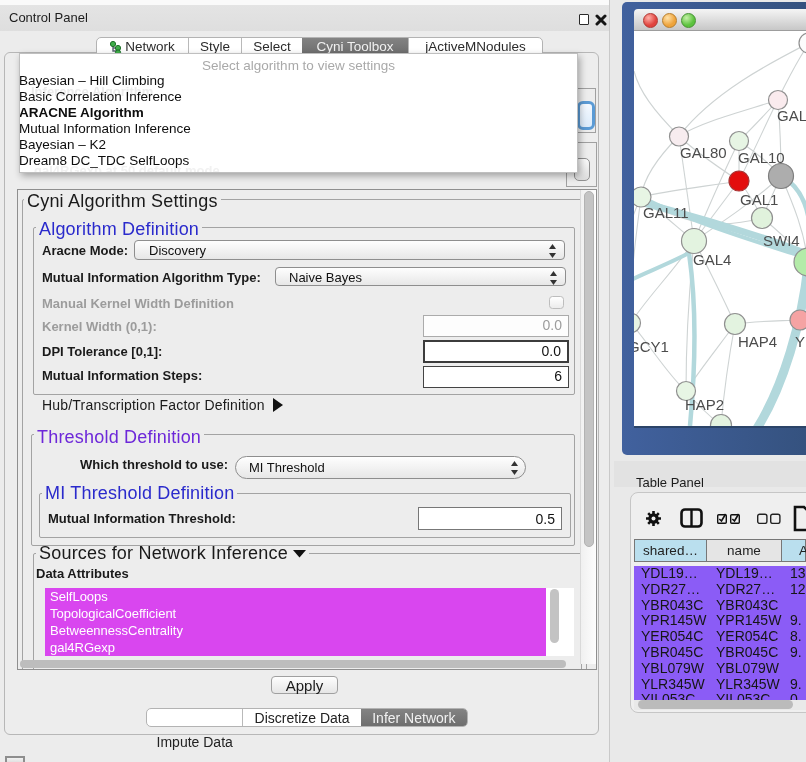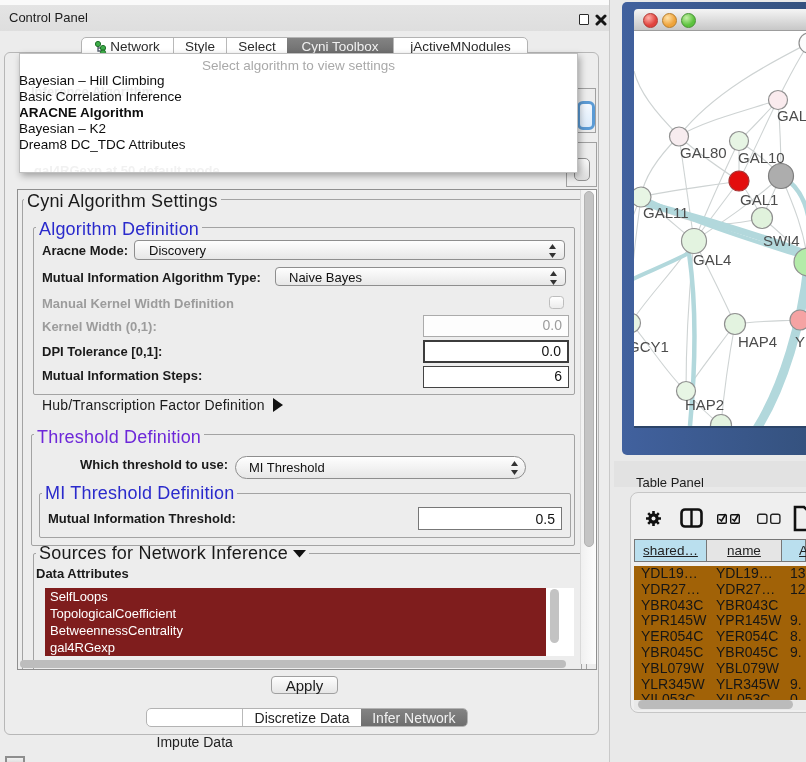--- a/index.html
+++ b/index.html
@@ -8,21 +8,21 @@
 #app{position:relative;width:806px;height:762px;overflow:hidden;}
 
 #cp{left:0;top:0;width:610px;height:762px;background:#ececec;border-right:1px solid #c9c9c9;box-sizing:border-box;}
 #cp-topstrip{left:0;top:0;width:609px;height:5px;background:#fafafa;}
 #cp-title{left:0;top:5px;width:609px;height:26px;background:linear-gradient(#e4e4e4,#dedede);}
 #cp-title .t{position:absolute;left:9px;top:0;line-height:26px;font-size:13px;color:#1c1c1c;}
 #float-ico{left:579px;top:14px;width:8px;height:9px;border:1.6px solid #2a2a2a;border-radius:1px;background:#fff;}
 
 #panel{left:4px;top:52px;width:595px;height:683px;border:1px solid #b7b7b7;border-radius:6px;background:#ededed;box-sizing:border-box;}
 
-#tabs{left:81px;top:37px;width:445px;height:16px;background:#fff;border:1px solid #b3b3b3;border-radius:5px 5px 0 0;display:flex;font-size:13.5px;color:#2b2b2b;}
+#tabs{left:96px;top:37px;width:445px;height:16px;background:#fff;border:1px solid #b3b3b3;border-radius:5px 5px 0 0;display:flex;font-size:13.5px;color:#2b2b2b;}
 #tabs .tab{height:16px;line-height:17px;text-align:center;border-left:1px solid #b9b9b9;box-sizing:border-box;}
 #tabs .tab:first-child{border-left:none;}
 #tabs .sel{background:linear-gradient(#838383,#6e6e6e);color:#f1f1f1;border-left:none;}
 
 #pane{left:17px;top:189px;width:580px;height:481px;border:1px solid #8f8f8f;box-sizing:border-box;background:#ededed;overflow:hidden;}
 .grp{position:absolute;border:1px solid #a3a3a3;border-radius:2px;}
 .gtitle{position:absolute;background:#ededed;padding:0 3px;font-size:18px;line-height:15px;letter-spacing:0.2px;white-space:nowrap;}
 .lbl{position:absolute;font-size:13px;font-weight:bold;color:#1a1a1a;white-space:nowrap;}
 .lbl.dis{color:#9c9c9c;}
 .combo{position:absolute;background:linear-gradient(#fefefe,#e7e7e7);border:1px solid #8e8e8e;border-radius:4px;box-sizing:border-box;font-size:13px;color:#111;}
@@ -30,24 +30,24 @@
 .fld{position:absolute;background:#fff;box-sizing:border-box;font-size:14px;color:#111;text-align:center;}
 .fld .fv{position:absolute;right:6px;top:0;line-height:19px;}
 
 #netwin{left:622px;top:2px;width:184px;height:453px;background:linear-gradient(90deg,#41619e,#35527f);border-radius:5px 0 0 5px;}
 #nettitle{left:634px;top:9px;width:172px;height:22px;background:linear-gradient(#f5f5f5,#c7c7c7);border-radius:4px 0 0 0;border-bottom:1px solid #9d9d9d;box-sizing:border-box;}
 #netbody{left:634px;top:31px;width:172px;height:395px;background:#fff;overflow:hidden;}
 .tl{position:absolute;top:4px;width:13px;height:13px;border-radius:50%;}
 #tablebar{left:614px;top:461px;width:192px;height:26px;background:#e2e2e2;}
 #tablebar .t{position:absolute;left:22px;top:9px;line-height:26px;font-size:13px;color:#1c1c1c;}
 #tablebox{left:630px;top:492px;width:200px;height:221px;background:#efefef;border:1px solid #c6c6c6;border-radius:8px;box-sizing:border-box;}
-#thead{left:634px;top:539px;width:172px;height:23px;display:flex;font-size:13.5px;color:#222;text-decoration:underline;}
+#thead{left:634px;top:539px;width:172px;height:23px;display:flex;font-size:13.5px;color:#222;}
 #thead .hc{box-sizing:border-box;border:1px solid #777;border-left:none;text-align:center;line-height:21px;}
 #thead .hc:first-child{border-left:1px solid #777;}
-#tbody{left:634px;top:566px;width:172px;height:134px;background:#a16207;overflow:hidden;font-size:14px;color:#161616;}
+#tbody{left:634px;top:566px;width:172px;height:134px;background:#8b5cf6;overflow:hidden;font-size:14px;color:#161616;}
 #tbody .tr{position:relative;height:15.8px;line-height:15.8px;white-space:nowrap;}
 #tbody .c1{position:absolute;left:7px;}
 #tbody .c2{position:absolute;left:82px;}
 #tbody .c3{position:absolute;left:156px;}
 
 #grip{left:5px;top:756px;width:20px;height:10px;background:linear-gradient(#f2f2f2,#d8d8d8);border:2px solid #8e8e8e;box-sizing:border-box;}
 
 #popup{left:19px;top:53px;width:559px;height:120px;background:#fff;border:1px solid #bfbfbf;box-shadow:2px 3px 7px rgba(0,0,0,0.32);box-sizing:border-box;overflow:hidden;}
 #popup .ptitle{position:absolute;left:0;top:4px;width:100%;text-align:center;font-size:13.5px;color:#a9a9a9;}
 #popup ul{margin:0;padding:0;list-style:none;position:absolute;left:-1px;top:19px;font-size:13.5px;color:#0d0d0d;}
@@ -159,21 +159,21 @@
             <span class="fv" style="line-height:22px;">0.5</span>
           </div>
 
         <div class="grp" style="left:33px;top:553px;width:547px;height:200px;"></div>
         <div class="gtitle" style="left:36px;top:546px;color:#1a1a1a;">Sources for Network Inference <svg width="13" height="9" viewBox="0 0 13 9" style="vertical-align:1px">
               <path d="M0 1 L13 1 L6.5 8.5 Z" fill="#111"></path>
             </svg></div>
         <div class="lbl" style="left:36px;top:566px;">Data Attributes</div>
 
         <div class="abs" style="left:45px;top:588px;width:529px;height:68px;background:#fff;overflow:hidden;">
-          <div style="width:501px;background:#7f1d1d;color:#fff;font-size:13px;">
+          <div style="width:501px;background:#d946ef;color:#fff;font-size:13px;">
             <div style="height:17px;line-height:17px;padding-left:5px;">SelfLoops</div>
             <div style="height:17px;line-height:17px;padding-left:5px;">TopologicalCoefficient</div>
             <div style="height:17px;line-height:17px;padding-left:5px;">BetweennessCentrality</div>
             <div style="height:17px;line-height:17px;padding-left:5px;">gal4RGexp</div>
           </div>
           <div style="position:absolute;left:505px;top:1px;width:9px;height:54px;border-radius:5px;background:#c3c3c3;"></div>
         </div>
       </div>
 
       <div style="position:absolute;right:0;top:0;width:15px;height:474px;background:linear-gradient(90deg,#f0f0f0,#fdfdfd);border-left:1px solid #d9d9d9;"></div>
@@ -190,22 +190,23 @@
     </div>
 
     <div id="popup" class="abs">
       <div class="ghost" style="left:11px;top:30px;">Inference Algorithm</div>
       <div class="ghost" style="left:14px;top:109px;color:#f1f1f1;">gal4RGexp at 50 default mode</div>
       <div class="ptitle">Select algorithm to view settings</div>
       <ul>
         <li>Bayesian – Hill Climbing</li>
         <li>Basic Correlation Inference</li>
         <li style="font-weight:bold">ARACNE Algorithm</li>
+        <li>Mutual Information Inference</li>
         <li>Bayesian – K2</li>
-        <li>Dream8 DC_TDC Attributes</li>
+        <li>Dream8 DC_TDC SelfLoops</li>
       </ul>
     </div>
   </div>
 
   <div id="grip" class="abs"></div>
 
   <div id="netwin" class="abs"></div>
   <div id="nettitle" class="abs">
     <div class="tl" style="left:9px;background:radial-gradient(circle at 35% 30%,#ffb0a8,#e0443e 60%);border:0.5px solid #b13631;"></div>
     <div class="tl" style="left:28px;background:radial-gradient(circle at 35% 30%,#ffe2a8,#eea33b 60%);border:0.5px solid #b77d2a;"></div>

